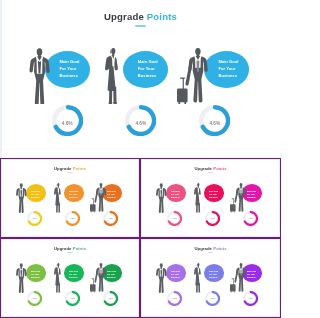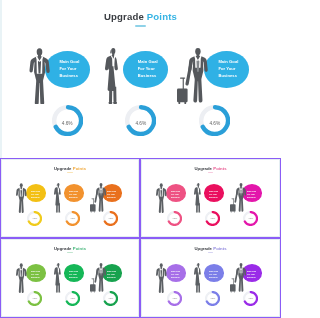--- a/index.html
+++ b/index.html
@@ -1,18 +1,18 @@
 <!DOCTYPE html>
 <html><head>
 <meta charset="utf-8">
 <style>
   *{box-sizing:border-box;}
   html,body{margin:0;padding:0;}
   body{width:281px;height:318px;background:#ffffff;font-family:"Liberation Sans",sans-serif;overflow:hidden;}
-  .page{position:relative;width:281px;height:318px;background:#8b5cf6;}
+  .page{position:relative;width:281px;height:318px;background:#701a75;}
 
   
   .hero{position:absolute;left:0;top:0;width:281px;height:158px;background:#ffffff;}
   .hero:before{content:"";position:absolute;left:0;top:0;width:2px;height:100%;background:#e9f3f6;}
   .hero-title{position:absolute;left:0;top:10.6px;width:281px;text-align:center;font-size:9.6px;font-weight:bold;color:#3a3d42;letter-spacing:.15px;white-space:nowrap;}
   .hero-title .accent{color:#36b4e4;}
   .hero-underline{position:absolute;left:134.9px;top:25px;width:11.6px;height:1.7px;background:#8fd2e8;border-radius:1px;}
 
   .bubble{position:absolute;border-radius:50%;display:flex;align-items:center;justify-content:center;}
   .bubble .btxt{display:block;text-align:left;color:#ffffff;font-weight:bold;font-size:4.1px;line-height:1.62;letter-spacing:.05px;margin-left:4px;}

